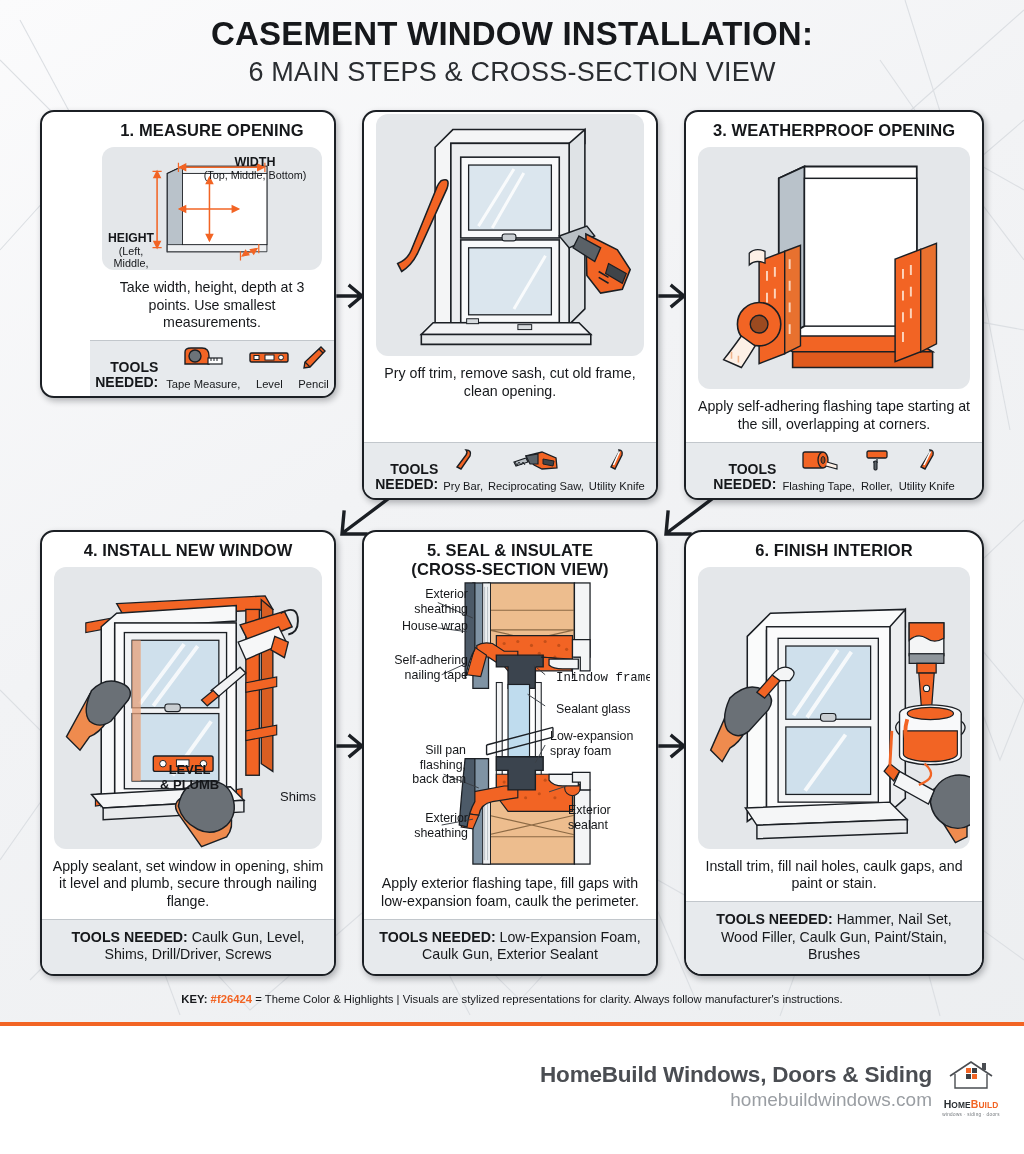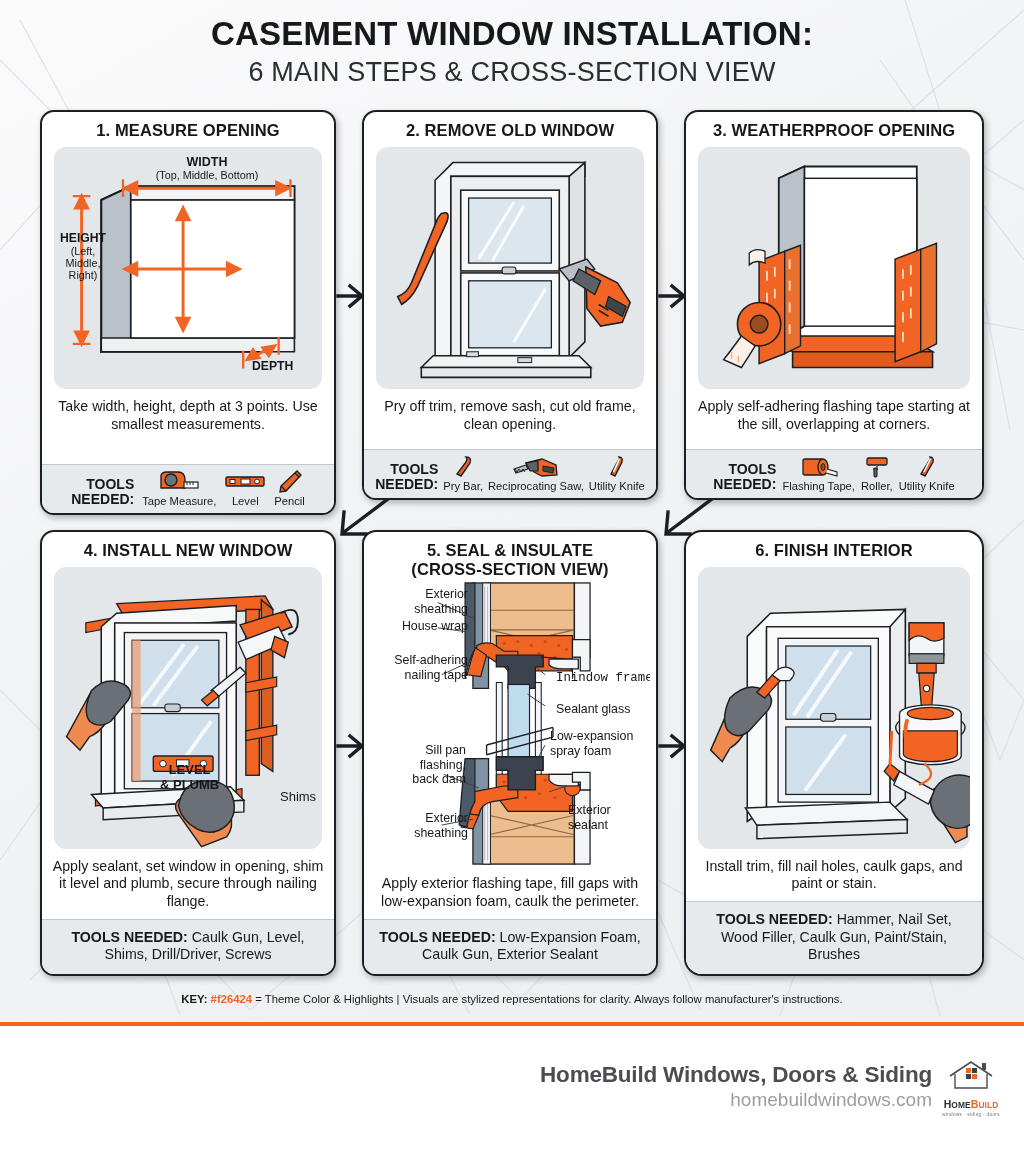--- a/index.html
+++ b/index.html
@@ -52,21 +52,21 @@
   }
   .p-tools {
     background:#e7eaed; border-top:1.5px solid #c2c7cc;
     padding:5px 8px 6px;
   }
   .tools-row { display:flex; align-items:flex-end; justify-content:center; gap:8px; }
   .tools-lbl {
     font-weight:700; font-size:14px; color:#15171a;
     line-height:1.08; text-align:right; white-space:pre-line;
   }
-  .tool { display:flex; flex-direction:column; align-items:center; gap:1px; }
+  .tool { display:flex; flex-direction:column; align-items:center; gap:8px; }
   .tool-name { font-size:11.2px; color:#16181b; white-space:nowrap; }
   .tools-inline {
     text-align:center; font-size:14.2px; color:#16181b; line-height:1.25; padding:2px 4px;
   }
   .tools-inline b { font-weight:700; }
 
   
   .arrow { position:absolute; }
 
   
@@ -139,21 +139,21 @@
   <svg class="arrow" style="left:650px;top:492px;width:72px;height:50px" viewBox="0 0 72 50">
     <path d="M66 4 L18 40 M18 20 L16 42 L40 42" stroke="#1b1f24" stroke-width="3.4" fill="none" stroke-linecap="square"></path>
   </svg>
   <svg class="arrow" style="left:334px;top:726px;width:36px;height:40px" viewBox="0 0 36 40">
     <path d="M4 20 H26 M16 10 L28 20 L16 30" stroke="#1b1f24" stroke-width="3.4" fill="none" stroke-linecap="square"></path>
   </svg>
   <svg class="arrow" style="left:656px;top:726px;width:36px;height:40px" viewBox="0 0 36 40">
     <path d="M4 20 H26 M16 10 L28 20 L16 30" stroke="#1b1f24" stroke-width="3.4" fill="none" stroke-linecap="square"></path>
   </svg>
 
-  <div class="panel" style="left:40px;top:110px;width:296px;height:405px;">
+  <div class="panel" style="left:40px;top:110px;width:296px;height:288px;padding-left:48px;">
     <div class="p-title">1. MEASURE OPENING</div>
     <div class="p-art" style="height:242px;">
       <svg viewBox="0 0 272 242" width="100%" height="100%">
 
         <polygon points="48,52 78,38 244,38 244,192 214,206 48,206" fill="#ffffff" stroke="#1b1f24" stroke-width="2"></polygon>
         <polygon points="48,52 78,38 78,192 48,206" fill="#b9c2ca" stroke="#1b1f24" stroke-width="2"></polygon>
         <polygon points="78,38 244,38 244,52 78,52" fill="#f2f4f6" stroke="#1b1f24" stroke-width="1.6"></polygon>
         <polygon points="78,192 244,192 244,206 48,206 48,192" fill="#eef0f2" stroke="#1b1f24" stroke-width="1.6"></polygon>
         <rect x="78" y="52" width="166" height="140" fill="#ffffff" stroke="#1b1f24" stroke-width="1.6"></rect>
 
@@ -225,21 +225,20 @@
             <path d="M4 16 L9 21" stroke="#1b1f24" stroke-width="1.2"></path>
             <path d="M18 3 L22 7" stroke="#1b1f24" stroke-width="1.2"></path>
           </svg>
           <div class="tool-name">Pencil</div>
         </div>
       </div>
     </div>
   </div>
 
   <div class="panel" style="left:362px;top:110px;width:296px;height:390px;">
-    <div class="p-title">2. REMOVE OLD WINDOW</div>
     <div class="p-art" style="height:242px;">
       <svg viewBox="0 0 272 242" width="100%" height="100%">
 
         <polygon points="60,32 78,14 212,14 212,28 76,28 76,212 60,226" fill="#f4f5f6" stroke="#1b1f24" stroke-width="1.6"></polygon>
         <polygon points="212,14 212,196 196,212 196,28" fill="#dfe3e6" stroke="#1b1f24" stroke-width="1.6"></polygon>
         <rect x="76" y="28" width="120" height="184" fill="#eceef0" stroke="#1b1f24" stroke-width="1.6"></rect>
 
         <rect x="86" y="42" width="100" height="82" fill="#f8f9fa" stroke="#1b1f24" stroke-width="1.6"></rect>
         <rect x="94" y="50" width="84" height="66" fill="#dbe6ee" stroke="#1b1f24" stroke-width="1.3"></rect>
         <path d="M104 112 L140 54 M118 114 L150 58" stroke="#fff" stroke-width="3" opacity=".85"></path>

